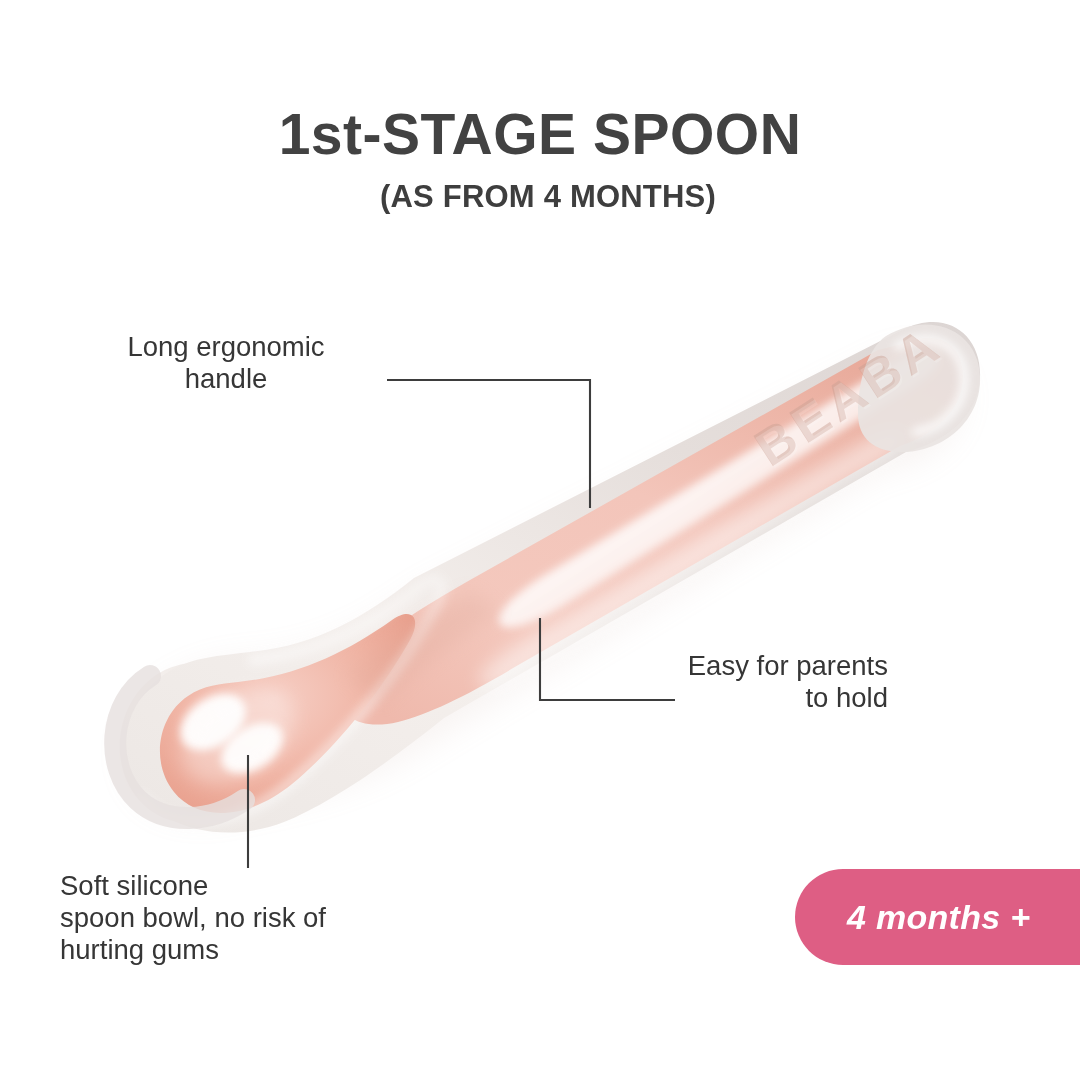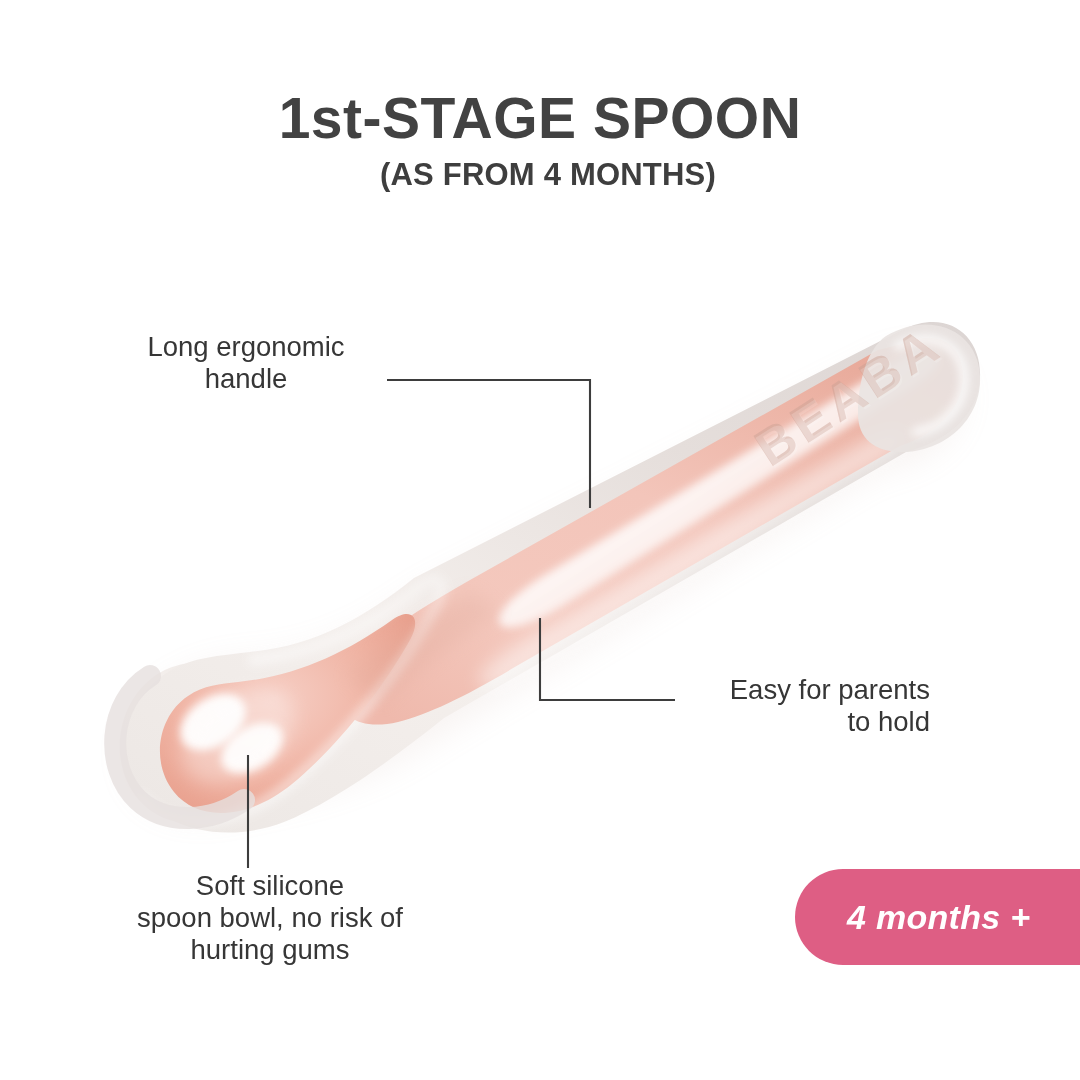--- a/index.html
+++ b/index.html
@@ -21,53 +21,51 @@
     position:absolute;left:0;top:88px;width:1080px;
     text-align:center;
     pointer-events:none;
   }
   .title{
     font-size:57px;
     font-weight:700;
     letter-spacing:0.5px;
     color:#424242;
     line-height:1.06;
-    margin:0;
+    margin:16px;
   }
   .subtitle{
     font-size:31px;
     font-weight:600;
     letter-spacing:0.2px;
     color:#3e3e3e;
     margin:10px 0 0 16px;
     line-height:1.1;
   }
 
   
   .callout{
     position:absolute;
     color:#363636;
     font-size:27.5px;
     line-height:1.16;
     font-weight:400;
     white-space:pre-line;
-    padding-left:20px;
   }
   .callout-handle{
     left:0;top:331px;width:452px;
     text-align:center;
   }
   .callout-hold{
-    left:610px;top:650px;width:300px;
+    left:588px;top:650px;width:300px;
     text-align:right;
-    margin-top:24px;
   }
   .callout-bowl{
     left:60px;top:870px;width:380px;
-    text-align:center;
+    text-align:left;
   }
 
   
   .badge{
     position:absolute;
     left:795px;top:869px;
     width:290px;height:96px;
     border-radius:48px 0 0 48px;
     background:#DE5E84;
     display:flex;align-items:center;

